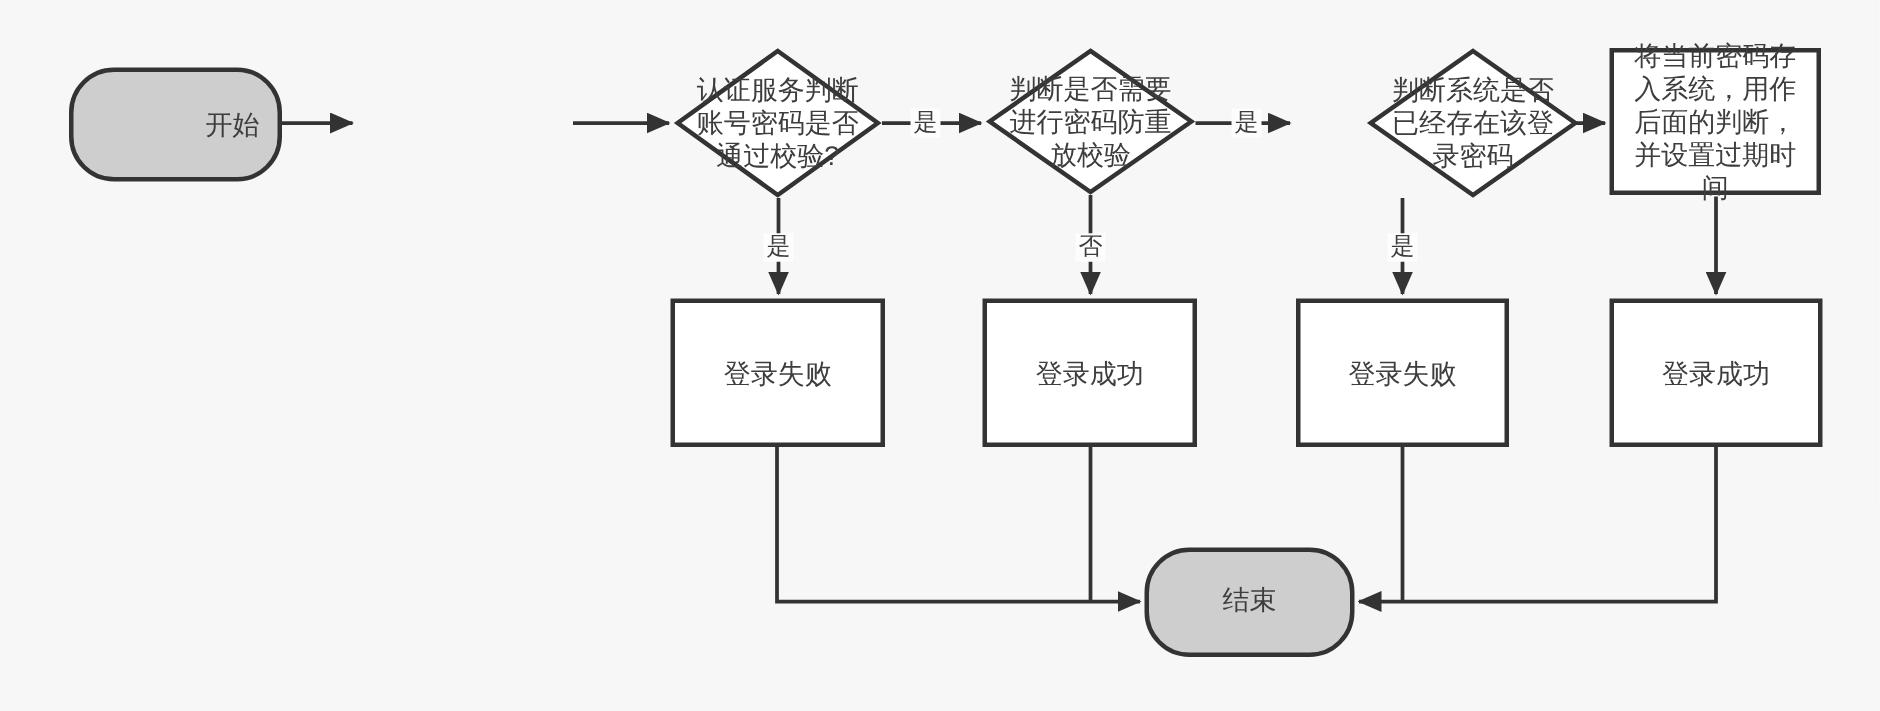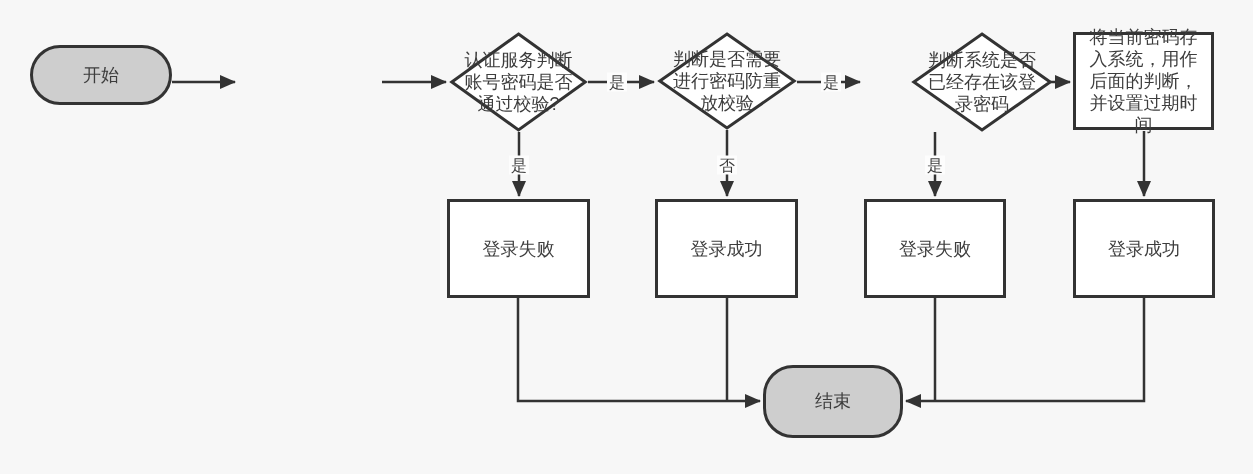--- a/index.html
+++ b/index.html
@@ -91,21 +91,21 @@
       <path d="M727,130 V196" marker-end="url(#ah)"></path>
       <path d="M935,132 V196" marker-end="url(#ah)"></path>
       <path d="M1144,131 V196" marker-end="url(#ah)"></path>
       <path d="M518,298 V401 H760" marker-end="url(#ah)"></path>
       <path d="M727,298 V401"></path>
       <path d="M1144,298 V401 H906" marker-end="url(#ah)"></path>
       <path d="M935,298 V401"></path>
     </g>
   </svg>
 
-  <div class="node terminal" style="left:30px; top:45px; width:142px; height:60px;">
+  <div class="node terminal" style="left:46px; top:45px; width:142px; height:76px;text-align:right;">
     <span class="label-wrap">开始</span>
   </div>
 
 
   <div class="node decision" style="left:449px; top:32px; width:139px; height:100px;">
     <svg class="shape" viewBox="0 0 100 100" preserveAspectRatio="none">
       <polygon points="50,2 98,50 50,98 2,50" fill="#ffffff" stroke="#333333" stroke-width="3" vector-effect="non-scaling-stroke"></polygon>
     </svg>
     <span class="label-wrap">认证服务判断账号密码是否通过校验?</span>
   </div>

